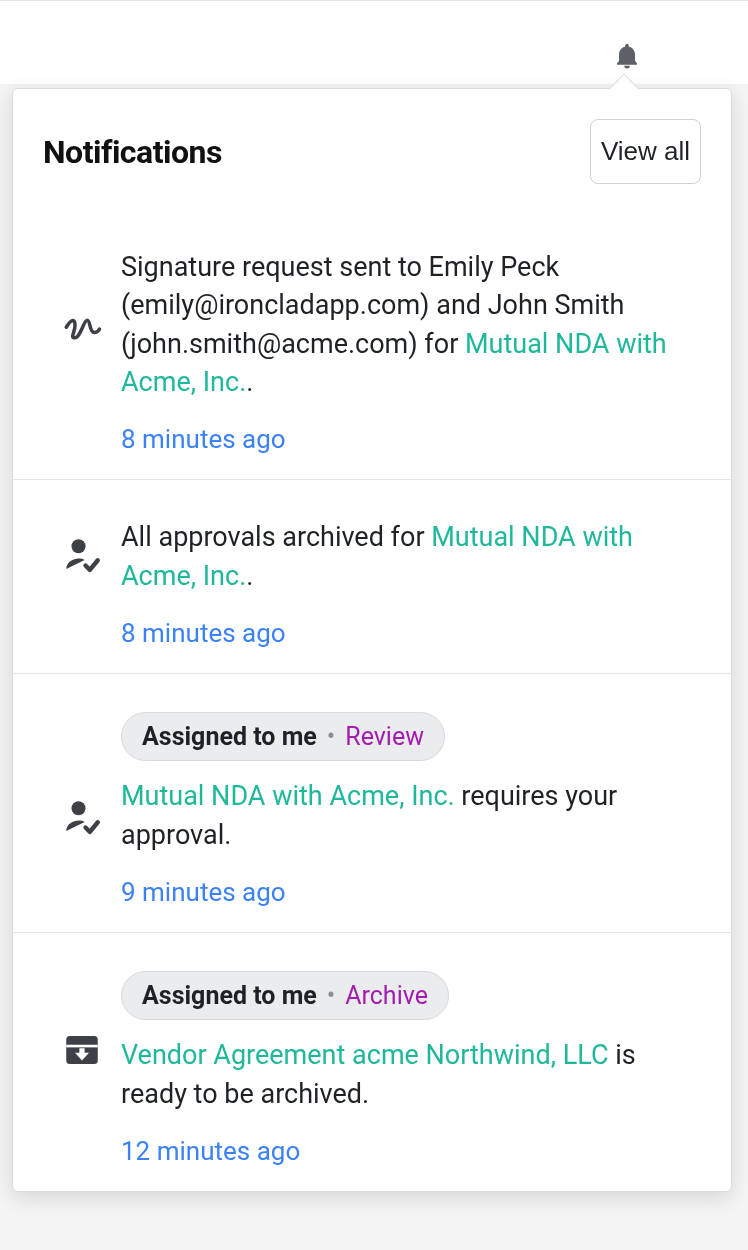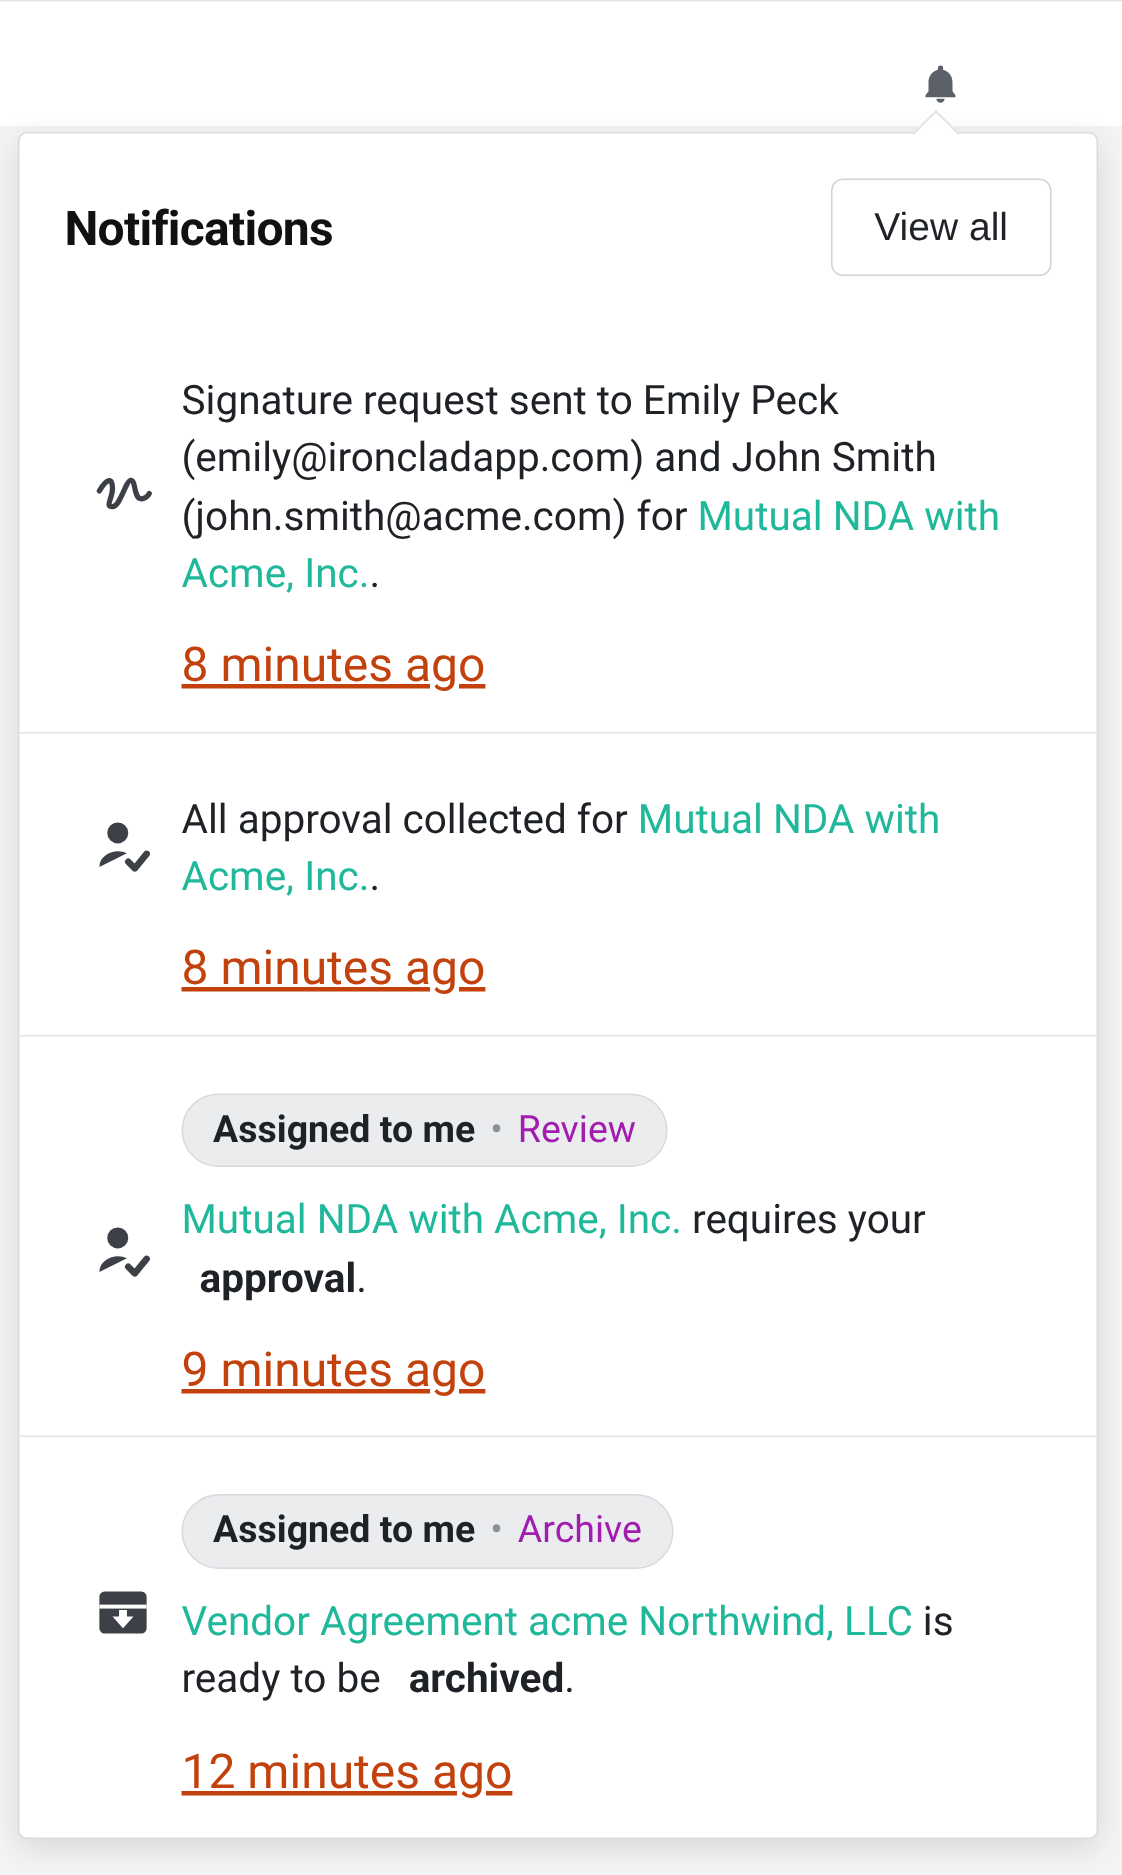--- a/index.html
+++ b/index.html
@@ -58,21 +58,21 @@
     justify-content: space-between;
     padding: 30px 30px 26px 30px;
   }
   .title {
     font-size: 32px;
     font-weight: 700;
     letter-spacing: -0.5px;
     color: #111;
   }
   .view-all {
-    padding: 16px 28px;
+    padding: 16px 10px;
     font-size: 26px;
     background: #fff;
     border: 1px solid #d0d3d7;
     border-radius: 8px;
     color: #1f2328;
     cursor: pointer;
   }
   .subheader {
     background: #f3f4f5;
     border-top: 1px solid #e2e4e6;
@@ -106,28 +106,26 @@
   .content-col {
     flex: 1;
     font-size: 27px;
     line-height: 1.42;
     color: #1e2227;
   }
   .content-col .link {
     color: #1fb89a;
   }
   .content-col .bold {
-    font-weight: 700;
-    margin-left: 12px;
+    font-weight: 400;
   }
   .timestamp {
     margin-top: 20px;
-    font-size: 32px;
-    color: #c2410c;
-    text-decoration: underline;
+    font-size: 26px;
+    color: #3b82f6;
   }
   .pill {
     display: inline-flex;
     align-items: flex-start;
     gap: 10px;
     background: #ebecee;
     border: 1px solid #d7d9dc;
     border-radius: 999px;
     padding: 6px 20px;
     margin-bottom: 16px;
@@ -171,21 +169,21 @@
 
   <div class="item">
     <div class="icon-col center2">
       <svg viewBox="0 0 48 48">
         <circle cx="20" cy="14" r="8" fill="#3d4147"></circle>
         <path d="M6 40c0-8 8-12 14-12 3 0 5 .6 7 1.6" fill="#3d4147"></path>
         <path d="M28 36l5 5 9-11" fill="none" stroke="#3d4147" stroke-width="5" stroke-linecap="round" stroke-linejoin="round"></path>
       </svg>
     </div>
     <div class="content-col">
-      <span>All approval collected for </span><span class="link">Mutual NDA with Acme, Inc.</span><span>.</span>
+      <span>All approvals archived for </span><span class="link">Mutual NDA with Acme, Inc.</span><span>.</span>
       <div class="timestamp">8 minutes ago</div>
     </div>
   </div>
 
   <div class="item">
     <div class="icon-col center3">
       <svg viewBox="0 0 48 48">
         <circle cx="20" cy="14" r="8" fill="#3d4147"></circle>
         <path d="M6 40c0-8 8-12 14-12 3 0 5 .6 7 1.6" fill="#3d4147"></path>
         <path d="M28 36l5 5 9-11" fill="none" stroke="#3d4147" stroke-width="5" stroke-linecap="round" stroke-linejoin="round"></path>

